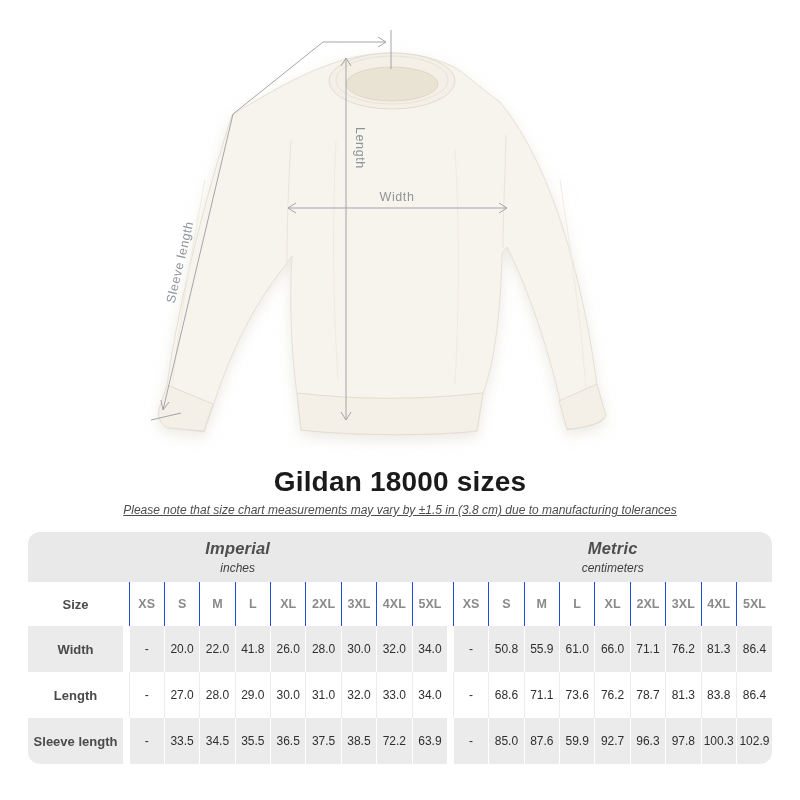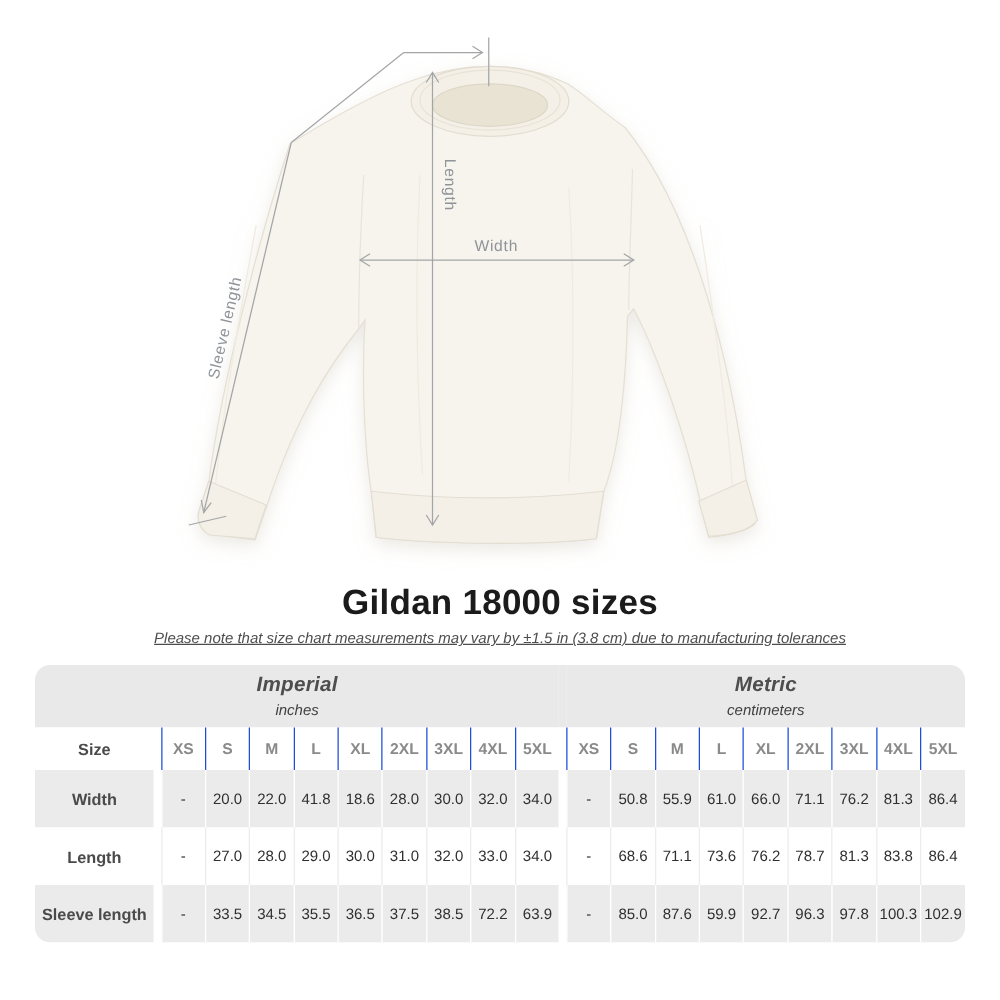--- a/index.html
+++ b/index.html
@@ -7,21 +7,21 @@
   .figure{position:relative;width:800px;height:456px;}
   .figure svg{display:block;}
   .page-title{margin:10px 0 5px;text-align:center;font-size:28px;font-weight:bold;color:#1b1b1b;letter-spacing:.2px;}
   .page-note{margin:0;text-align:center;font-style:italic;font-size:12px;color:#4d4d4d;text-decoration:underline;}
   .table-wrap{margin:15px 28px 0;border-radius:12px;overflow:hidden;}
   table.size-table{width:100%;border-collapse:collapse;table-layout:fixed;}
   col.c-label{width:95px;} col.c-gap{width:6px;}
   tr.band td{background:#e9e9e9;height:50px;text-align:center;vertical-align:middle;padding:0;}
   .g-name{font-style:italic;font-weight:bold;font-size:16.5px;color:#4e4e4e;letter-spacing:.2px;}
   .g-sub{font-style:italic;font-size:12px;color:#404040;margin-top:3px;}
-  tr.size-row th{background:#ffffff;height:34px;padding:0;text-align:center;vertical-align:middle;}
+  tr.size-row th{background:#ffffff;height:44px;padding:0;text-align:center;vertical-align:middle;}
   tr.size-row th.szh{color:#8a8a8a;font-weight:bold;font-size:12.5px;border-left:1px solid #1d4ed8;}
   th.rowlabel{font-weight:bold;font-size:13px;color:#4a4a4a;padding:0;text-align:center;vertical-align:middle;}
   td.gap{background:#ffffff;padding:0;}
   tr.datarow td,tr.datarow th{height:46px;vertical-align:middle;}
   td.val{font-size:12px;color:#2f2f2f;text-align:center;padding:0;}
   tr.row-gray td.val{background:#ebebeb;border-left:1px solid #ffffff;}
   tr.row-gray th.rowlabel{background:#ebebeb;}
   tr.row-white td.val{background:#ffffff;border-left:1px solid #ececec;}
   tr.row-white th.rowlabel{background:#ffffff;}
   .ann{stroke:#a3a5a7;stroke-width:1;fill:none;}
@@ -157,21 +157,21 @@
           <th class="szh">4XL</th>
           <th class="szh">5XL</th>
         </tr>
         <tr class="datarow row-gray">
             <th class="rowlabel">Width</th>
             <td class="gap"></td>
           <td class="val">-</td>
           <td class="val">20.0</td>
           <td class="val">22.0</td>
           <td class="val">41.8</td>
-          <td class="val">18.6</td>
+          <td class="val">26.0</td>
           <td class="val">28.0</td>
           <td class="val">30.0</td>
           <td class="val">32.0</td>
           <td class="val">34.0</td>
           <td class="gap"></td>
           <td class="val">-</td>
           <td class="val">50.8</td>
           <td class="val">55.9</td>
           <td class="val">61.0</td>
           <td class="val">66.0</td>

